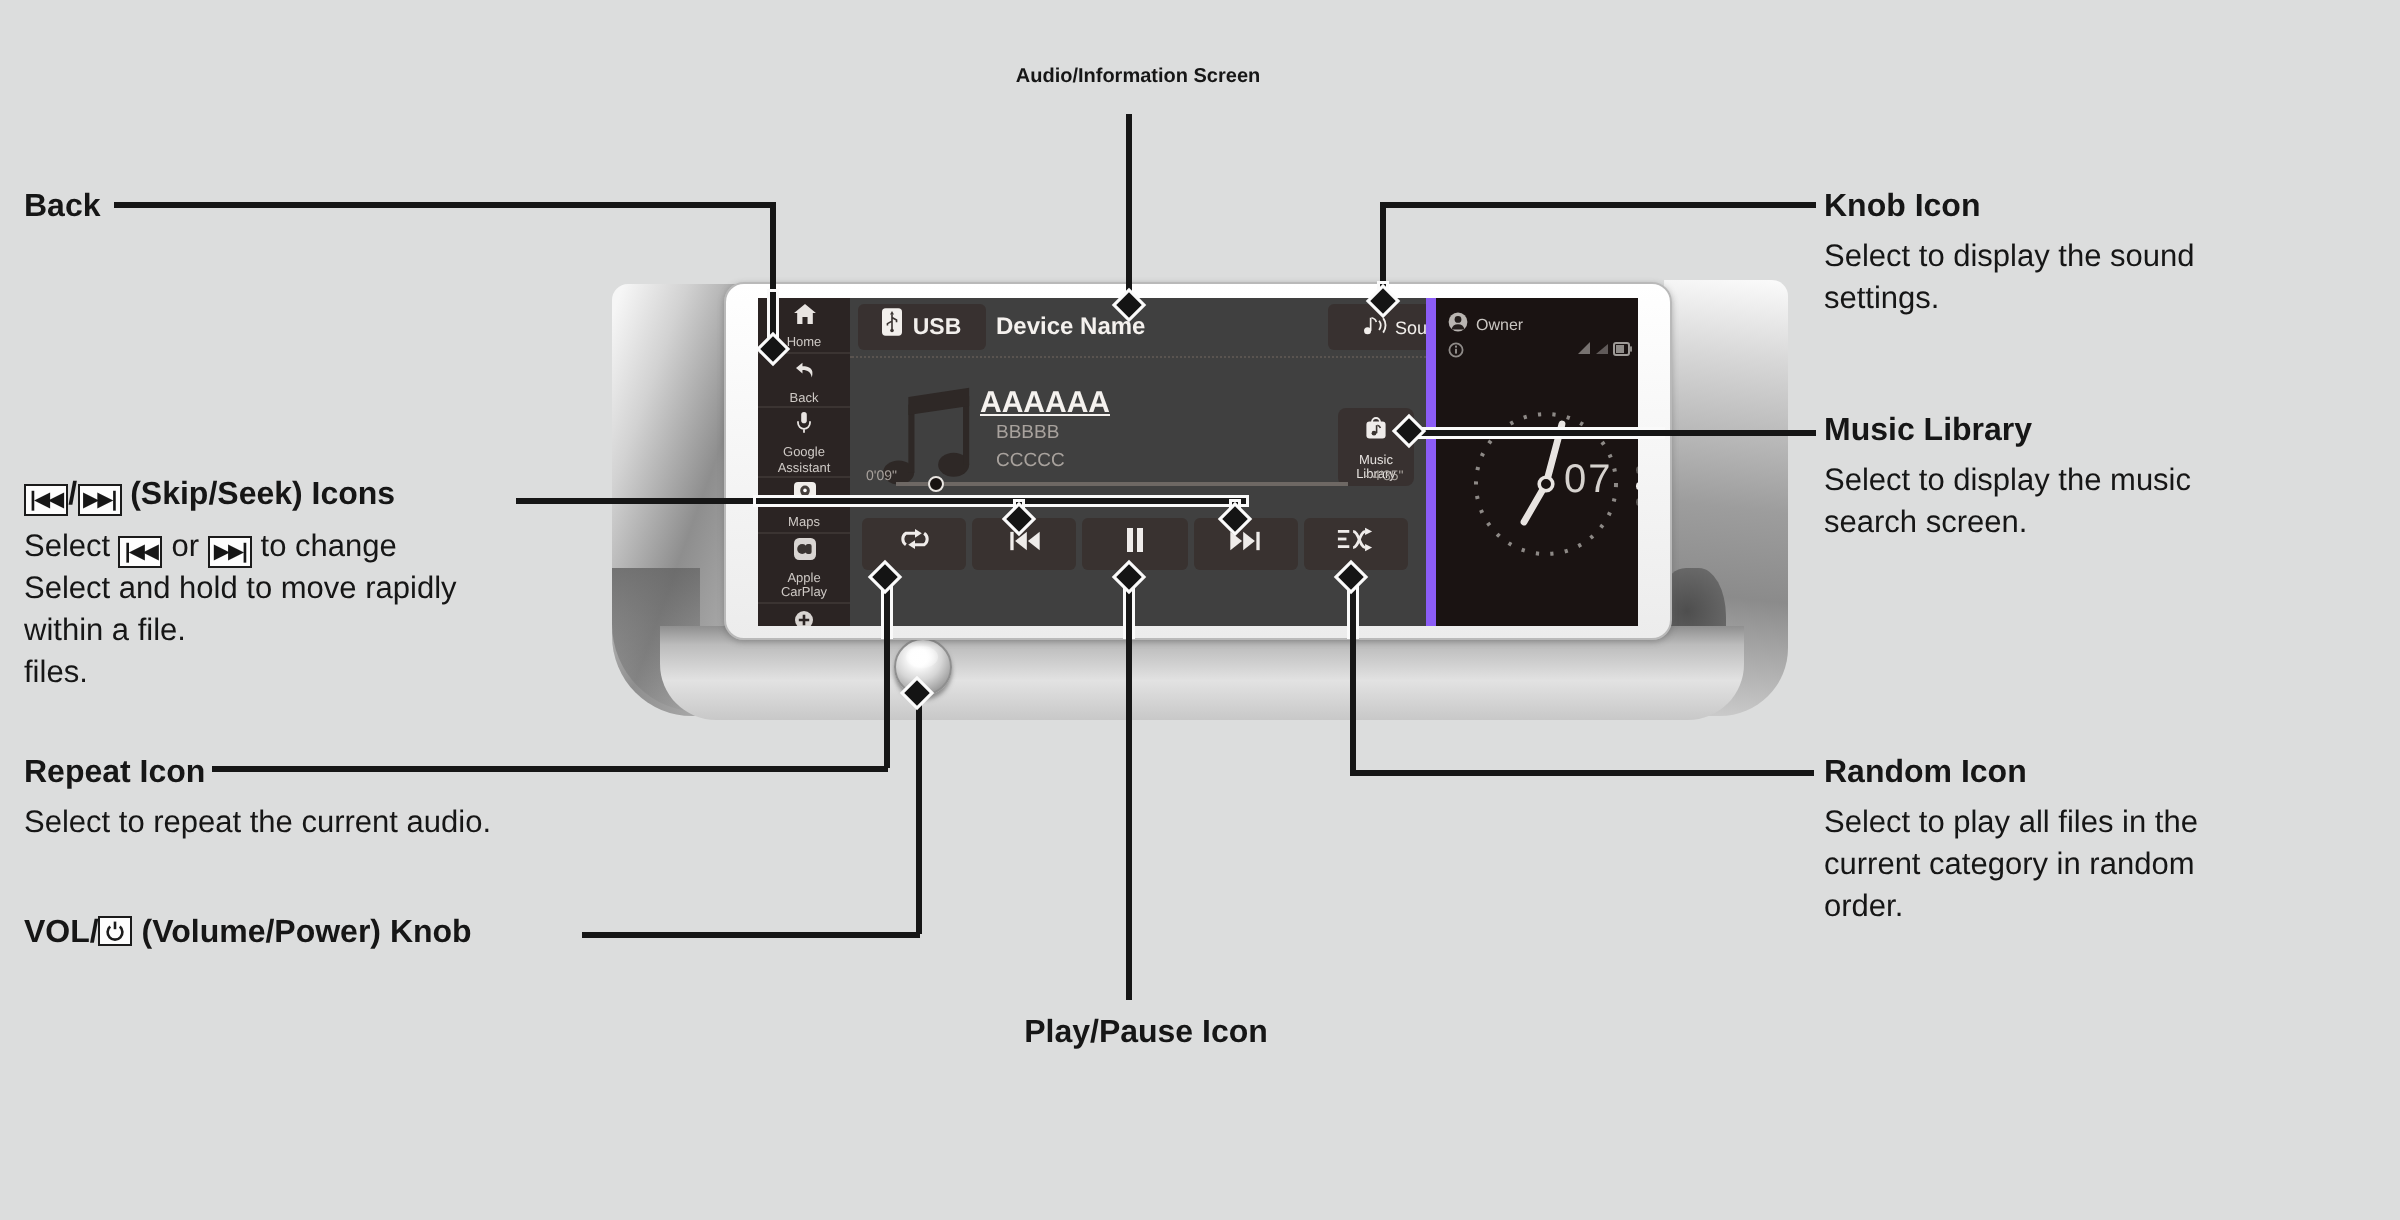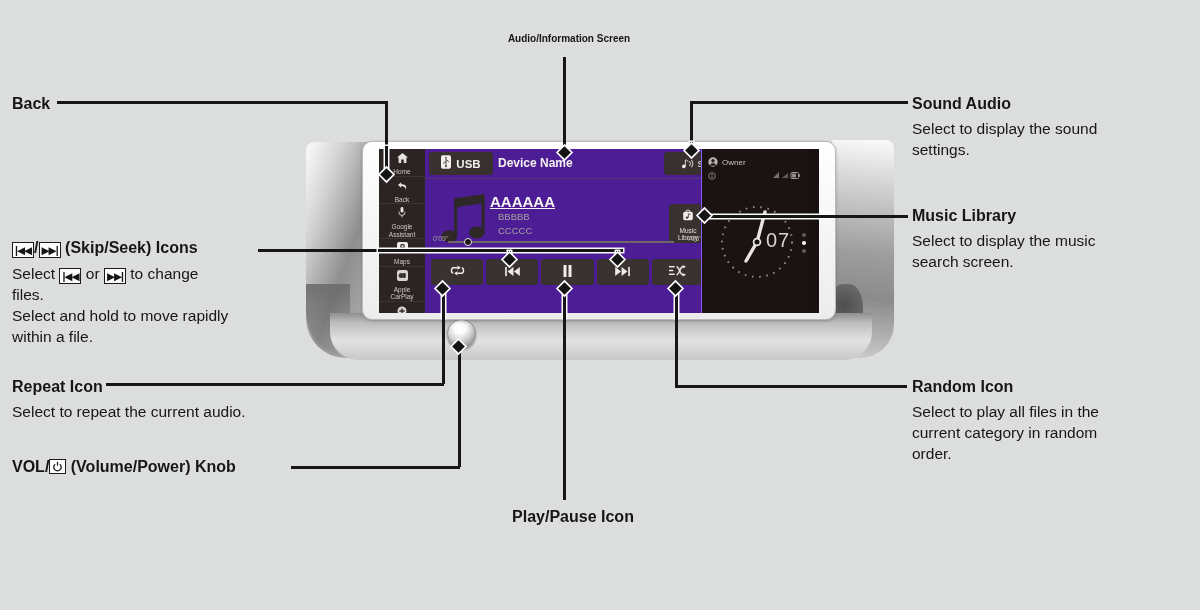--- a/index.html
+++ b/index.html
@@ -39,41 +39,41 @@
   #bezel{left:362px;top:141px;width:472px;height:177px;border-radius:10px;border:1px solid #b9b9b9;
      background:linear-gradient(180deg,#ffffff,#ececec);box-shadow:0 1px 3px rgba(90,90,90,.45);}
   #screen{left:16px;top:7px;width:440px;height:164px;background:#171110;overflow:hidden;}
   
   #sidebar{left:0;top:0;width:46px;height:164px;background:#2b2423;display:flex;flex-direction:column;}
   .sb-item{flex:1;display:flex;flex-direction:column;align-items:center;justify-content:center;
      gap:1px;border-bottom:1px solid #3b3432;cursor:default;}
   .sb-item:last-child{border-bottom:none;}
   .sb-item .lbl{font-size:6.5px;line-height:7.5px;color:#cfcac6;text-align:center;white-space:pre-line;}
   
-  #main{left:46px;top:0;width:288px;height:196px;background:#4c1d95;}
+  #main{left:46px;top:0;width:288px;height:196px;background:#404040;}
   #topbar{left:0;top:0;width:288px;height:29px;border-bottom:1px dotted #5a5450;}
   .pill{position:absolute;background:#383130;border-radius:3px;display:flex;align-items:center;justify-content:center;}
   #usb-btn{left:4px;top:3px;width:64px;height:23px;gap:5px;}
   #usb-btn .t{font-size:11.5px;font-weight:bold;color:#f2efec;}
   #device-name{position:absolute;left:73px;top:0;line-height:29px;font-size:12px;font-weight:bold;color:#f4f1ee;}
   #sound-btn{left:239px;top:3px;width:45px;height:23px;gap:3px;padding-left:16px;}
   #sound-btn .t{font-size:9px;color:#f2efec;}
   #np-title{position:absolute;left:65px;top:44px;font-size:15px;font-weight:bold;color:#f5f2ef;text-decoration:underline;}
   #np-artist{position:absolute;left:73px;top:62px;font-size:9.5px;color:#a8a29d;}
   #np-album{position:absolute;left:73px;top:76px;font-size:9.5px;color:#a8a29d;}
   #ml-btn{left:244px;top:55px;width:38px;height:39px;border-radius:4px;flex-direction:column;gap:2px;}
   #ml-btn .lbl{font-size:6.5px;line-height:7px;color:#e4e0dd;text-align:center;white-space:pre-line;}
   .time{position:absolute;font-size:7px;color:#a8a29d;}
   #progress{position:absolute;left:23px;top:92px;width:226px;height:2px;background:#6e6864;}
   #progress-knob{position:absolute;top:-3px;width:6px;height:6px;border:1.5px solid #e9e5e1;
      border-radius:50%;background:#181211;transform:translateX(-50%);}
   #controls{position:absolute;left:6px;top:110px;width:273px;height:26px;display:flex;gap:3px;}
   .ctl{flex:1;background:#393230;border-radius:3px;display:flex;align-items:center;justify-content:center;}
   
-  #rpanel{left:322px;top:0;width:106px;height:164px;background:#1a1312;border-left:1px solid #8b5cf6;}
+  #rpanel{left:334px;top:0;width:106px;height:164px;background:#1a1312;border-left:5px solid #8b5cf6;}
   #owner-row{position:absolute;left:6px;top:4px;display:flex;align-items:center;gap:4px;}
   #owner-row .t{font-size:8px;color:#c9c5c1;}
   #status-row{position:absolute;left:6px;top:17px;width:94px;height:9px;}
   #clock-num{position:absolute;left:64px;top:80px;font-size:20px;color:#d6d2ce;letter-spacing:1px;}
   .pdot{position:absolute;left:100px;width:3.5px;height:3.5px;border-radius:50%;}
   
   #title-label{font-weight:bold;font-size:10px;transform:translateX(-50%);}
   #pp-label{font-weight:bold;font-size:16px;transform:translateX(-50%);}
 </style>
 </head>
@@ -333,39 +333,39 @@
 
 <div class="callout" style="left:12px;top:94px;width:300px">
   <h3>Back</h3>
 </div>
 
 <div class="callout" style="left:12px;top:238px;width:330px">
   <h3>
     <span class="kbox">|◀◀</span><span>/</span><span class="kbox">▶▶|</span><span> (Skip/Seek) Icons</span>
   </h3>
   <p><span>Select </span><span class="kbox">|◀◀</span><span> or </span><span class="kbox">▶▶|</span><span> to change</span></p>
-  <p>files.</p>
   <p>Select and hold to move rapidly
 within a file.</p>
+  <p>files.</p>
 </div>
 
 <div class="callout" style="left:12px;top:377px;width:330px">
   <h3>Repeat Icon</h3>
   <p>Select to repeat the current audio.</p>
 </div>
 
 <div class="callout" style="left:12px;top:457px;width:400px">
   <h3><span>VOL/</span><span class="kbox pbox" style="vertical-align:-2px"><svg width="11" height="11" viewBox="0 0 11 11">
           <path d="M3.1 3.3 a3.7 3.7 0 1 0 4.8 0" fill="none" stroke="#1b1b1b" stroke-width="1.3"></path>
           <line x1="5.5" y1="0.8" x2="5.5" y2="4.6" stroke="#1b1b1b" stroke-width="1.3"></line>
         </svg></span><span> (Volume/Power) Knob</span></h3>
 </div>
 
 <div class="callout" style="left:912px;top:94px;width:270px">
-  <h3>Sound Audio</h3>
+  <h3>Knob Icon</h3>
   <p>Select to display the sound
 settings.</p>
 </div>
 
 <div class="callout" style="left:912px;top:206px;width:270px">
   <h3>Music Library</h3>
   <p>Select to display the music
 search screen.</p>
 </div>
 

